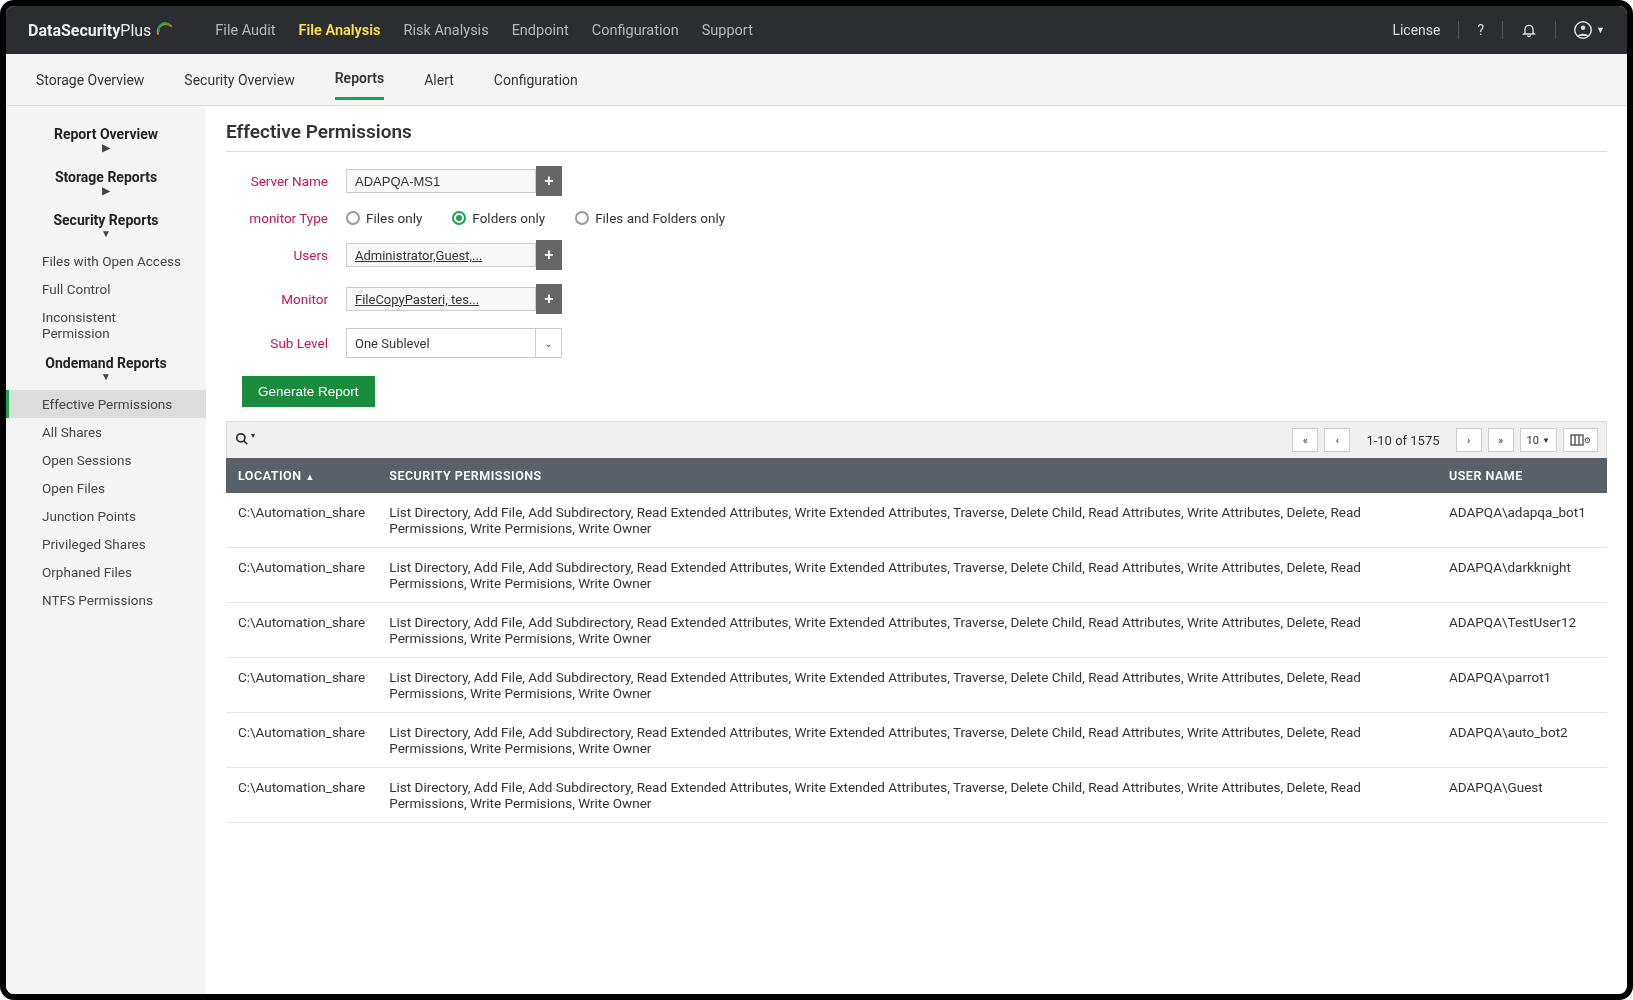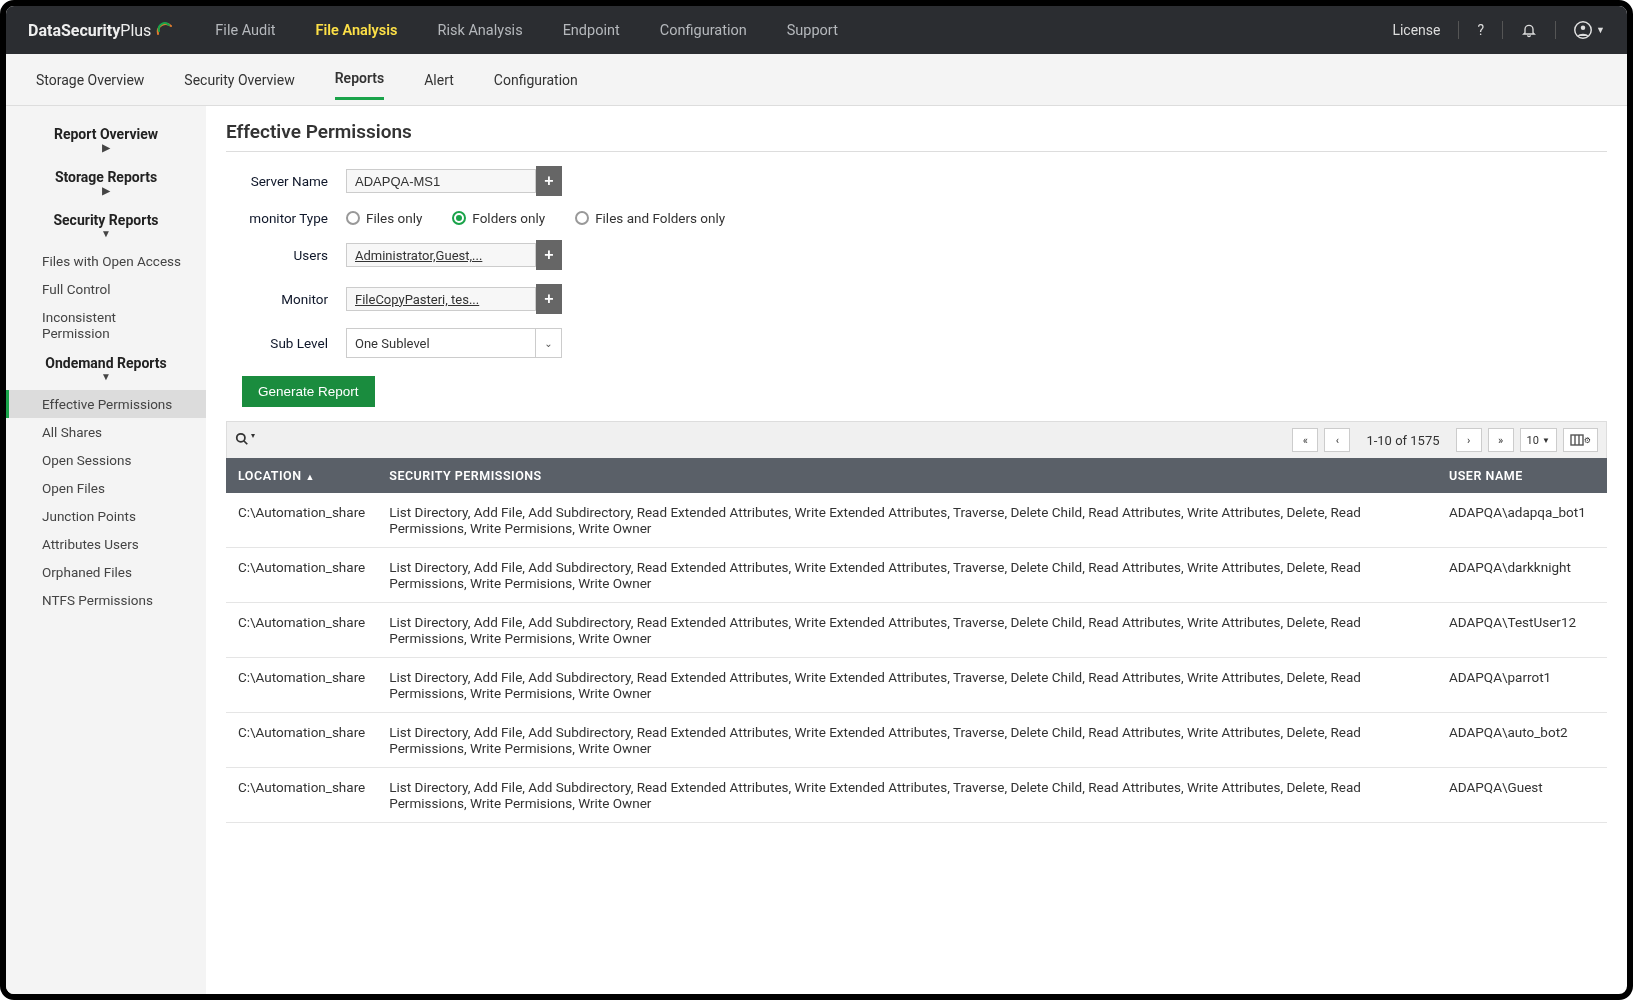--- a/index.html
+++ b/index.html
@@ -4,21 +4,21 @@
 <style>
   * { box-sizing: border-box; margin: 0; padding: 0; }
   body { font-family: -apple-system, "Segoe UI", Roboto, sans-serif; background:#fff; color:#333; font-size:13px; }
   .frame { width:1633px; height:1000px; border:6px solid #000; border-radius:14px; background:#fff; position:relative; overflow:hidden;}
   
   .topnav { background:#2b2d31; color:#eee; display:flex; align-items:center; height:48px; padding:14px 22px; }
   .brand { font-size:16px; font-weight:600; margin-right:40px; display:flex; align-items:center;}
   .brand .b1{font-weight:700;}
   .brand .b2{font-weight:400;}
   .brand svg{margin-left:4px;}
-  .topnav-tabs { display:flex; gap:40px; }
+  .topnav-tabs { display:flex; gap:23px; }
   .topnav-tabs a { color:#b5b8bc; text-decoration:none; font-size:14.5px; cursor:pointer;}
   .topnav-tabs a.active { color:#fde047; font-weight:600; }
   .topnav-right { margin-left:auto; display:flex; align-items:center; gap:18px; color:#ddd; font-size:14px;}
   .topnav-right .sep{ width:1px; height:18px; background:#555;}
   .icon-btn { cursor:pointer; display:flex; align-items:center;}
   
   .secnav { background:#f4f4f4; display:flex; border-bottom:1px solid #ddd; padding:0 30px; height:52px; align-items:center; gap:40px;}
   .secnav a { color:#333; text-decoration:none; font-size:14px; cursor:pointer; height:40px; display:flex; align-items:center;}
   .secnav a.active { font-weight:600; border-bottom:3px solid #1aa34a; }
   
@@ -27,21 +27,21 @@
   .side-item { padding:8px 22px; font-size:14px; color:#222; cursor:pointer; display:flex; justify-content:space-between; align-items:center;flex-direction:column;}
   .side-item.bold { font-weight:700; }
   .side-sub { padding:6px 22px 6px 36px; font-size:13.5px; color:#444; cursor:pointer; }
   .side-sub.active { background:#dcdcdc; border-left:3px solid #1aa34a; padding-left:33px;}
   .chev{ font-size:10px; color:#444;}
   .content { flex:1; padding:14px 20px 20px 20px; overflow:auto;}
   .page-title { font-size:19px; font-weight:600; margin-bottom:8px;}
   hr.t { border:none; border-top:1px solid #ddd; margin-bottom:14px;}
   
   .form-row { display:flex; align-items:center; margin-bottom:14px; }
-  .form-label { width:120px; text-align:right; padding-right:18px; color:#0f172a; font-size:13.5px;}
+  .form-label { width:120px; text-align:right; padding-right:18px; color:#be185d; font-size:13.5px;}
   .tinput { width:190px; height:24px; border:1px solid #ccc; background:#f7f7f7; padding:0 8px; font-size:13px; color:#333;}
   .plusbtn { width:26px; height:30px; background:#666; color:#fff; border:none; font-size:16px; font-weight:700; cursor:pointer;}
   .radio-group{ display:flex; gap:30px; align-items:center;}
   .radio-group label{ display:flex; align-items:center; gap:6px; font-size:13.5px; cursor:pointer;}
   .radio{ width:14px; height:14px; border:2px solid #999; border-radius:50%; display:inline-block; position:relative;}
   .radio.sel{ border-color:#1aa34a;}
   .radio.sel::after{ content:""; position:absolute; width:6px; height:6px; background:#1aa34a; border-radius:50%; top:2px; left:2px;}
   .underln{ text-decoration:underline;}
   .select{ display:flex; align-items:center; width:216px; height:30px; border:1px solid #ccc; background:#fff;}
   .select span{ flex:1; padding:0 8px; font-size:13px;}
@@ -137,21 +137,21 @@
         <div class="side-sub">Inconsistent Permission</div>
         <div class="side-item bold">
           <span>Ondemand Reports</span>
           <span class="chev">▼</span>
         </div>
         <div class="side-sub active">Effective Permissions</div>
         <div class="side-sub">All Shares</div>
         <div class="side-sub">Open Sessions</div>
         <div class="side-sub">Open Files</div>
         <div class="side-sub">Junction Points</div>
-        <div class="side-sub">Attributes Users</div>
+        <div class="side-sub">Privileged Shares</div>
         <div class="side-sub">Orphaned Files</div>
         <div class="side-sub">NTFS Permissions</div>
       </div>
 
     <div class="content">
       <div class="page-title">Effective Permissions</div>
       <hr class="t">
       
       <div class="form-row">
         <div class="form-label">Server Name</div>

